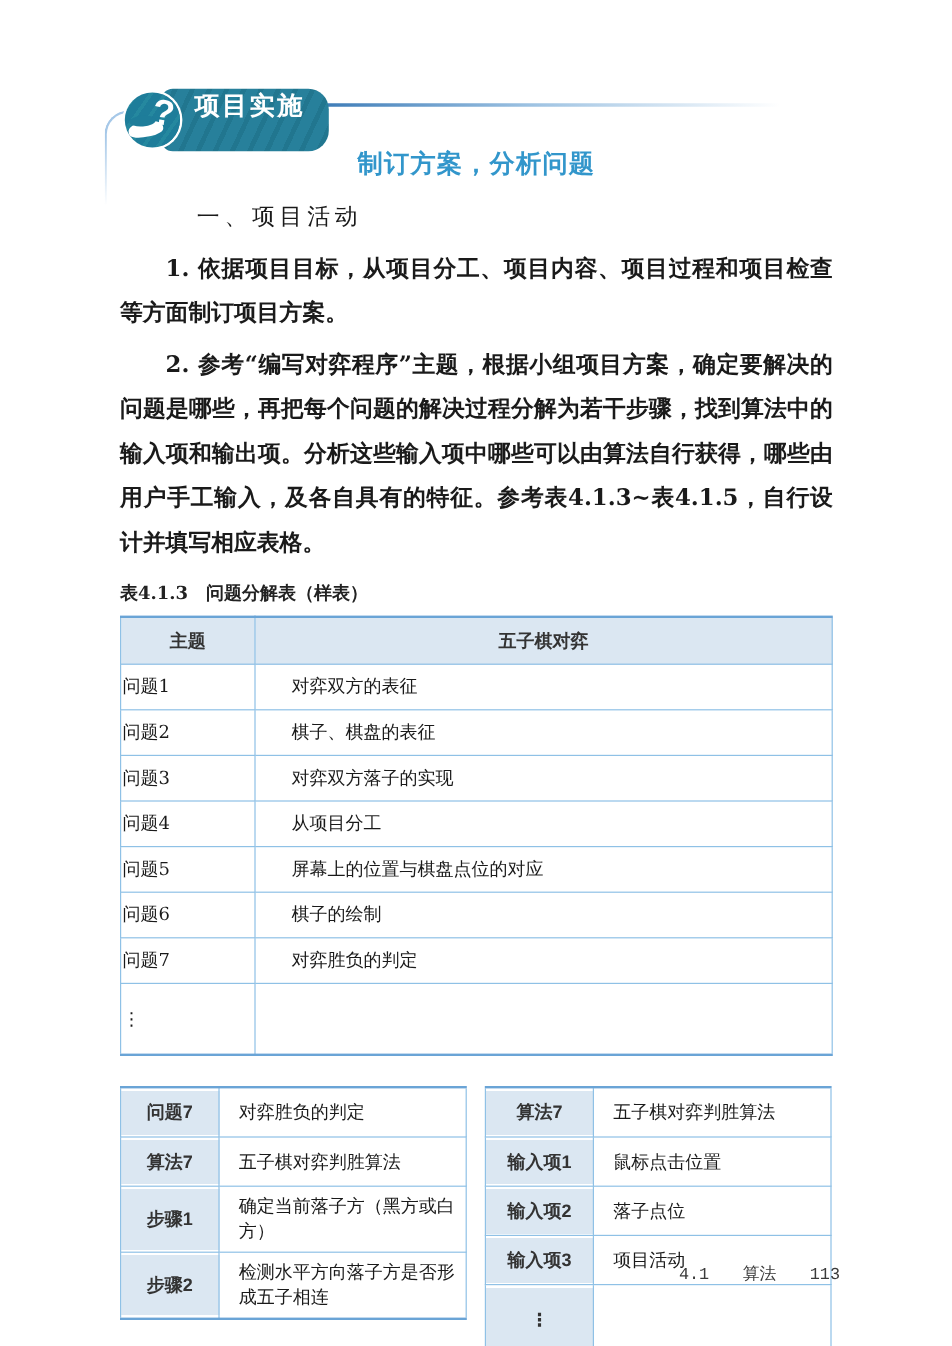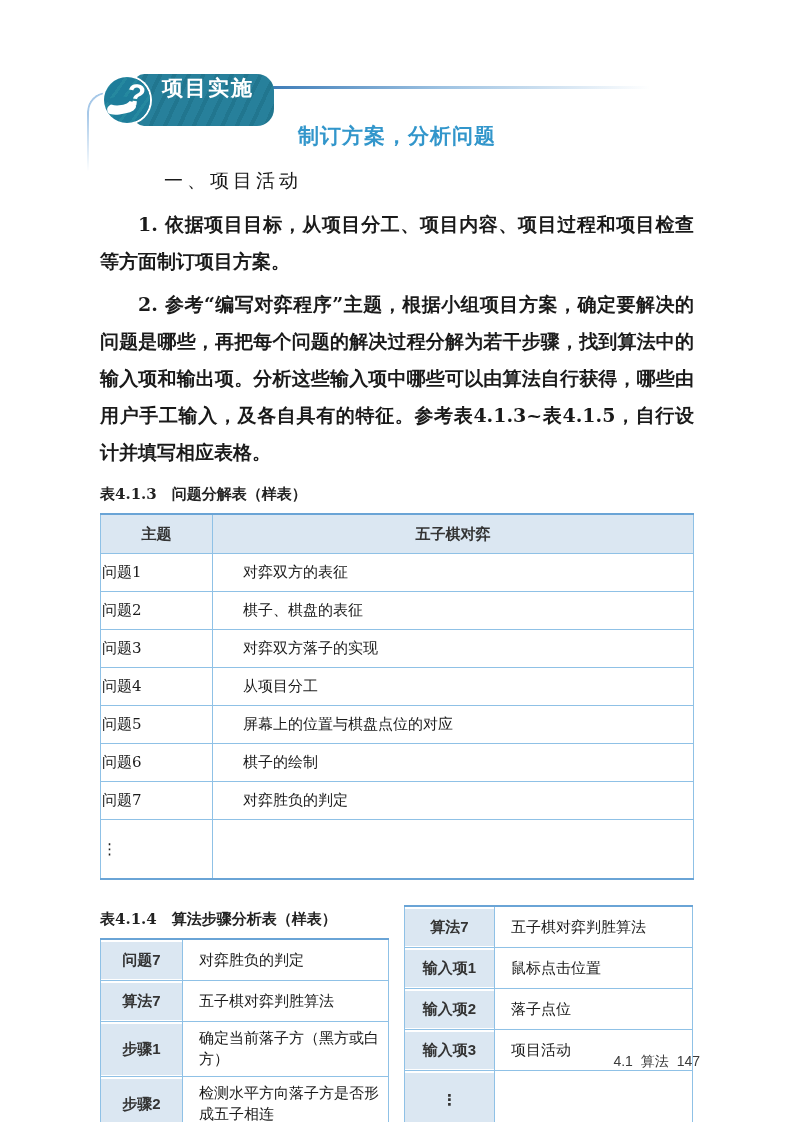--- a/index.html
+++ b/index.html
@@ -57,21 +57,21 @@
   td.label-cell{background:var(--header-bg);background-clip:content-box;padding:2px 0;height:36px;
     text-align:center;vertical-align:middle;color:var(--label-ink);
     font:bold 15px "Liberation Sans","DejaVu Sans",sans-serif;}
   tr.ellipsis-row td{height:46px;}
 
   .two-col{display:flex;gap:15px;margin-top:16px;}
   .two-col .col{width:calc(50% - 8px);}
 
   .footer{position:absolute;right:93px;top:1053px;color:#3a3a3a;
     font:14px "Liberation Sans","DejaVu Sans",sans-serif;}
-  .footer span{margin-left:4px;}
+  .footer span{margin-left:24px;font-family:Liberation Mono, monospace;}
 </style>
 </head>
 <body>
 
 <div class="page">
 
   <div class="corner-line"></div>
   <div class="header-rule"></div>
 
   <div class="badge">
@@ -131,21 +131,20 @@
           </tr>
           <tr class="ellipsis-row">
             <td class="plain-label">⋮</td>
             <td class="value-cell"></td>
           </tr>
         </tbody>
     </table>
 
     <div class="two-col">
       <div class="col">
-        <div class="tbl-caption">表4.1.4　算法步骤分析表（样表）</div>
         <table class="data-table half" id="steps-table">
           <colgroup>
               <col style="width:82px">
               <col>
             </colgroup>
           <tbody>
               <tr>
                 <td class="label-cell">问题7</td>
                 <td class="value-cell">对弈胜负的判定</td>
               </tr>
@@ -193,16 +192,16 @@
               </tr>
             </tbody>
         </table>
       </div>
     </div>
   </div>
 
   <div class="footer">
     <span>4.1</span>
     <span>算法</span>
-    <span>147</span>
+    <span>113</span>
   </div>
 
 </div>
 
 </body></html>

